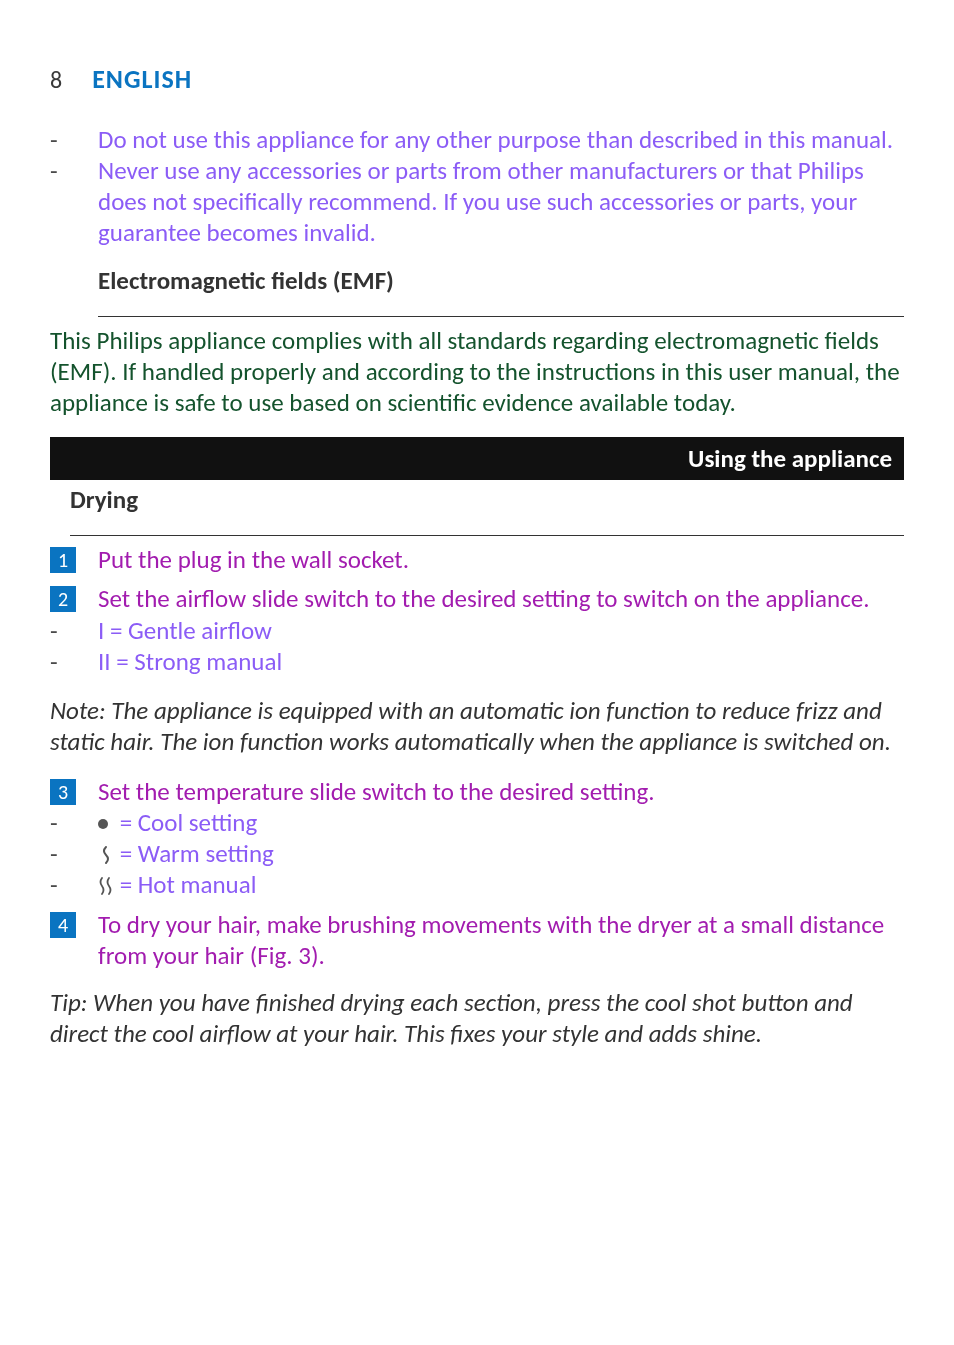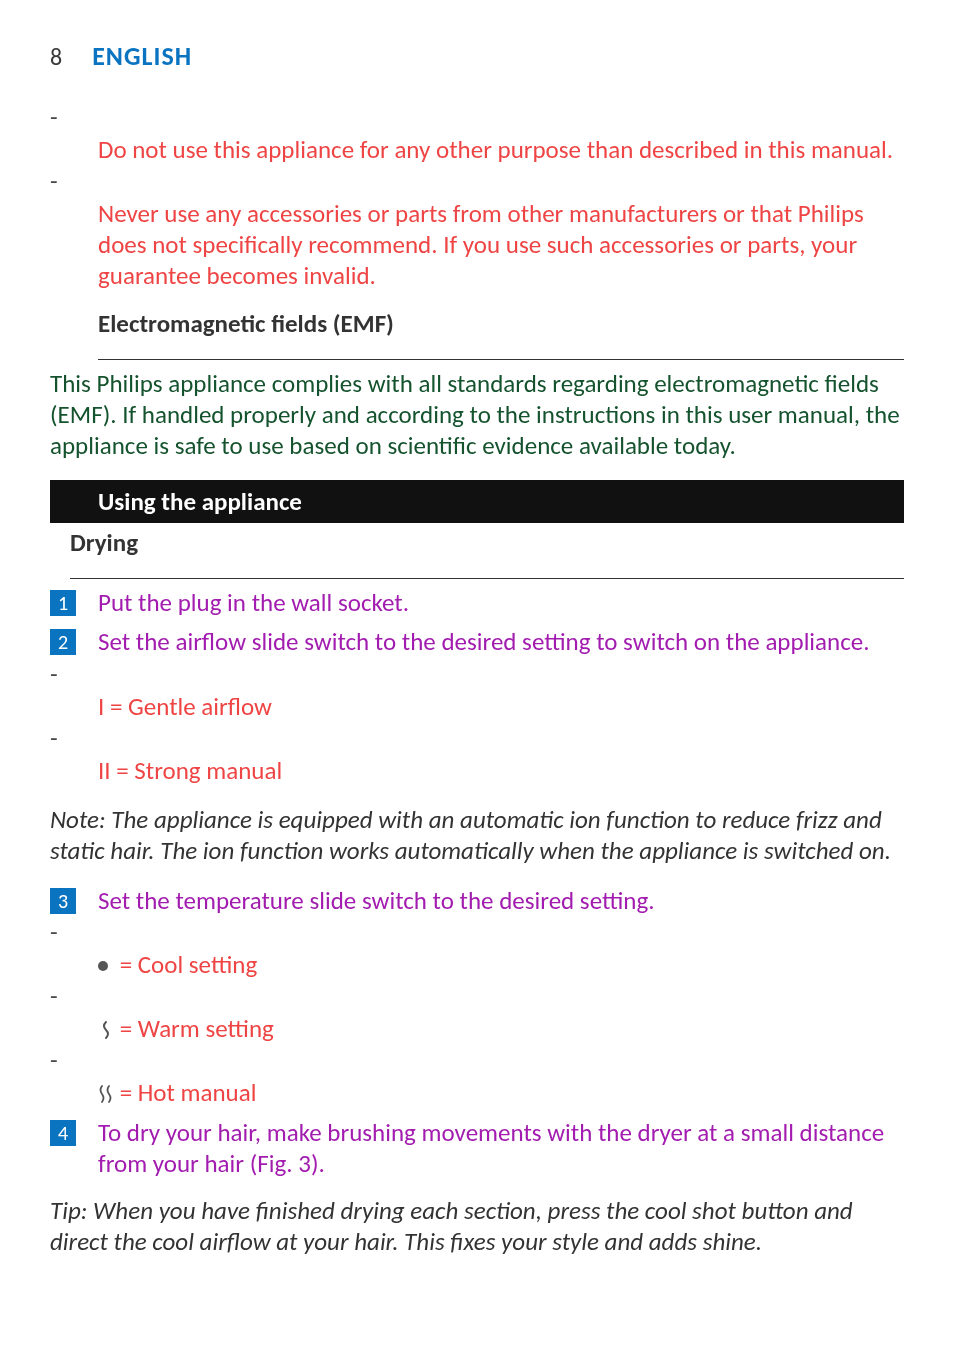--- a/index.html
+++ b/index.html
@@ -22,34 +22,34 @@
     color: #3a3a3a;
     font-weight: 400;
     margin-right: 30px;
     font-size: 24px;
   }
   .lang {
     color: #0a74c1;
     font-weight: 700;
     letter-spacing: 1px;
     font-size: 26px;
+    margin-top: 23px;
   }
   .dash-list .item {
     display: flex;
     margin-bottom: 0;
   }
   .dash-list .dash {
     width: 48px;
     flex-shrink: 0;
     text-align: left;
   }
   .dash-list .txt {
     flex: 1;
-    color: #ef4444;
-    margin-top: 33px;
+    color: #8b5cf6;
   }
   .sub-heading {
     font-weight: 700;
     color: #333;
     border-bottom: 1px solid #333;
     padding-bottom: 20px;
     margin-top: 16px;
     margin-left: 48px;
     margin-bottom: 8px;
     font-size: 25px;
@@ -58,20 +58,21 @@
     color: #14532d;
     margin: 0 0 12px 0;
   }
   .black-bar {
     background: #111;
     color: #fff;
     font-weight: 700;
     padding: 6px 12px 6px 48px;
     margin: 18px 0 4px 0;
     font-size: 25px;
+    text-align: right;
   }
   .num-item {
     display: flex;
     margin-top: 8px;
   }
   .num-box {
     background: #0a74c1;
     color: #fff;
     width: 26px;
     height: 26px;

